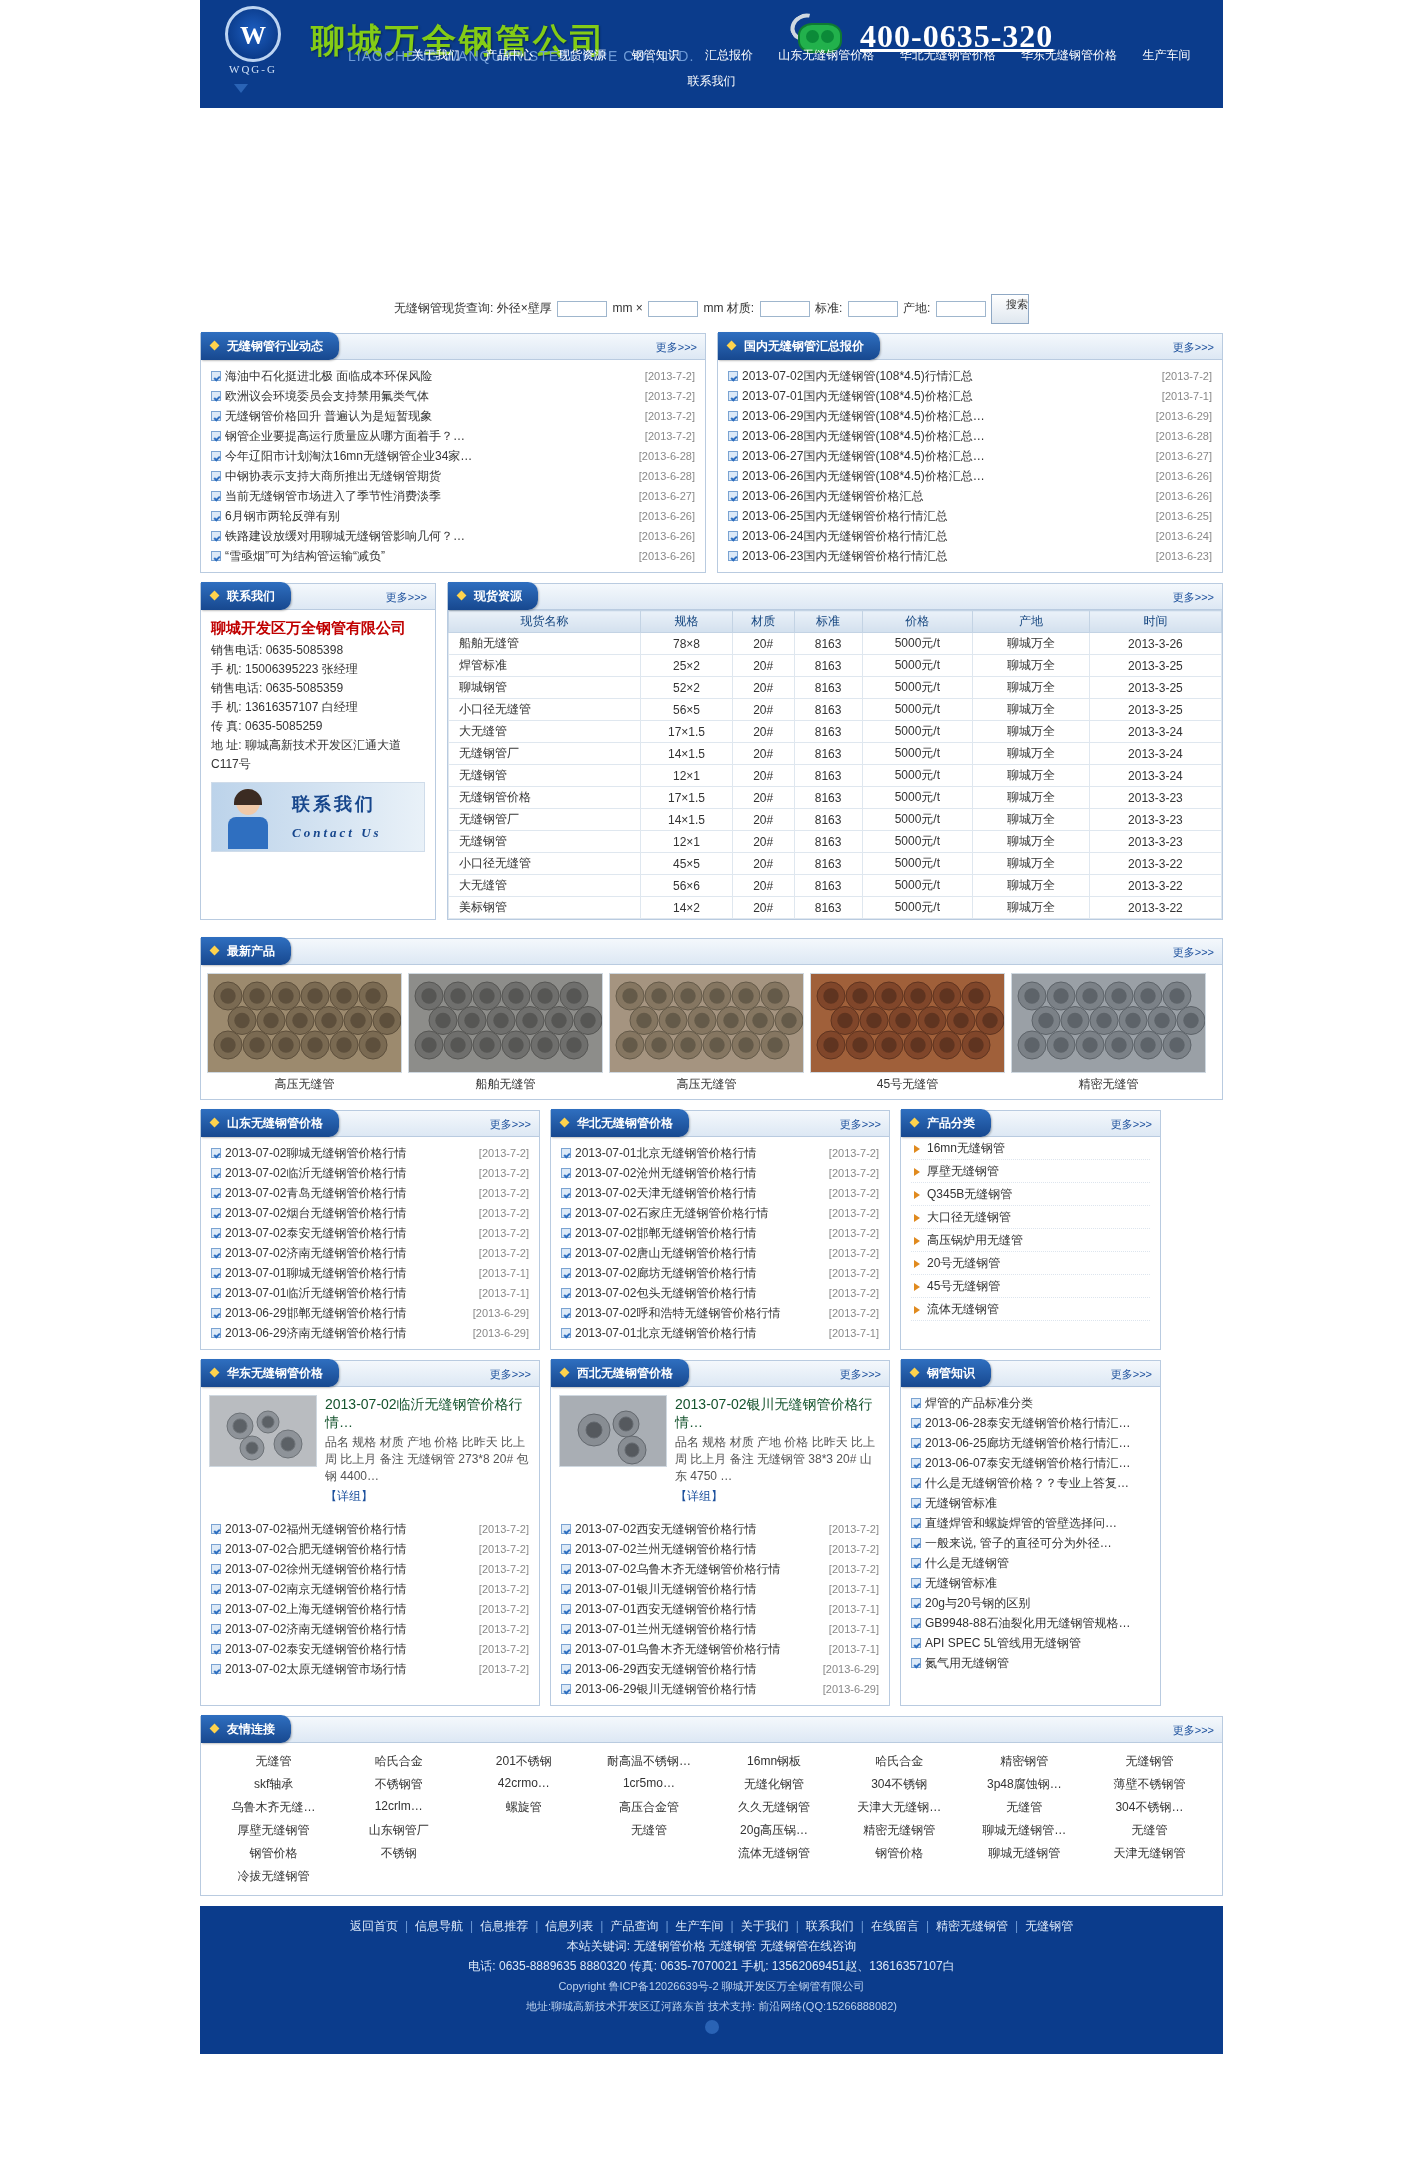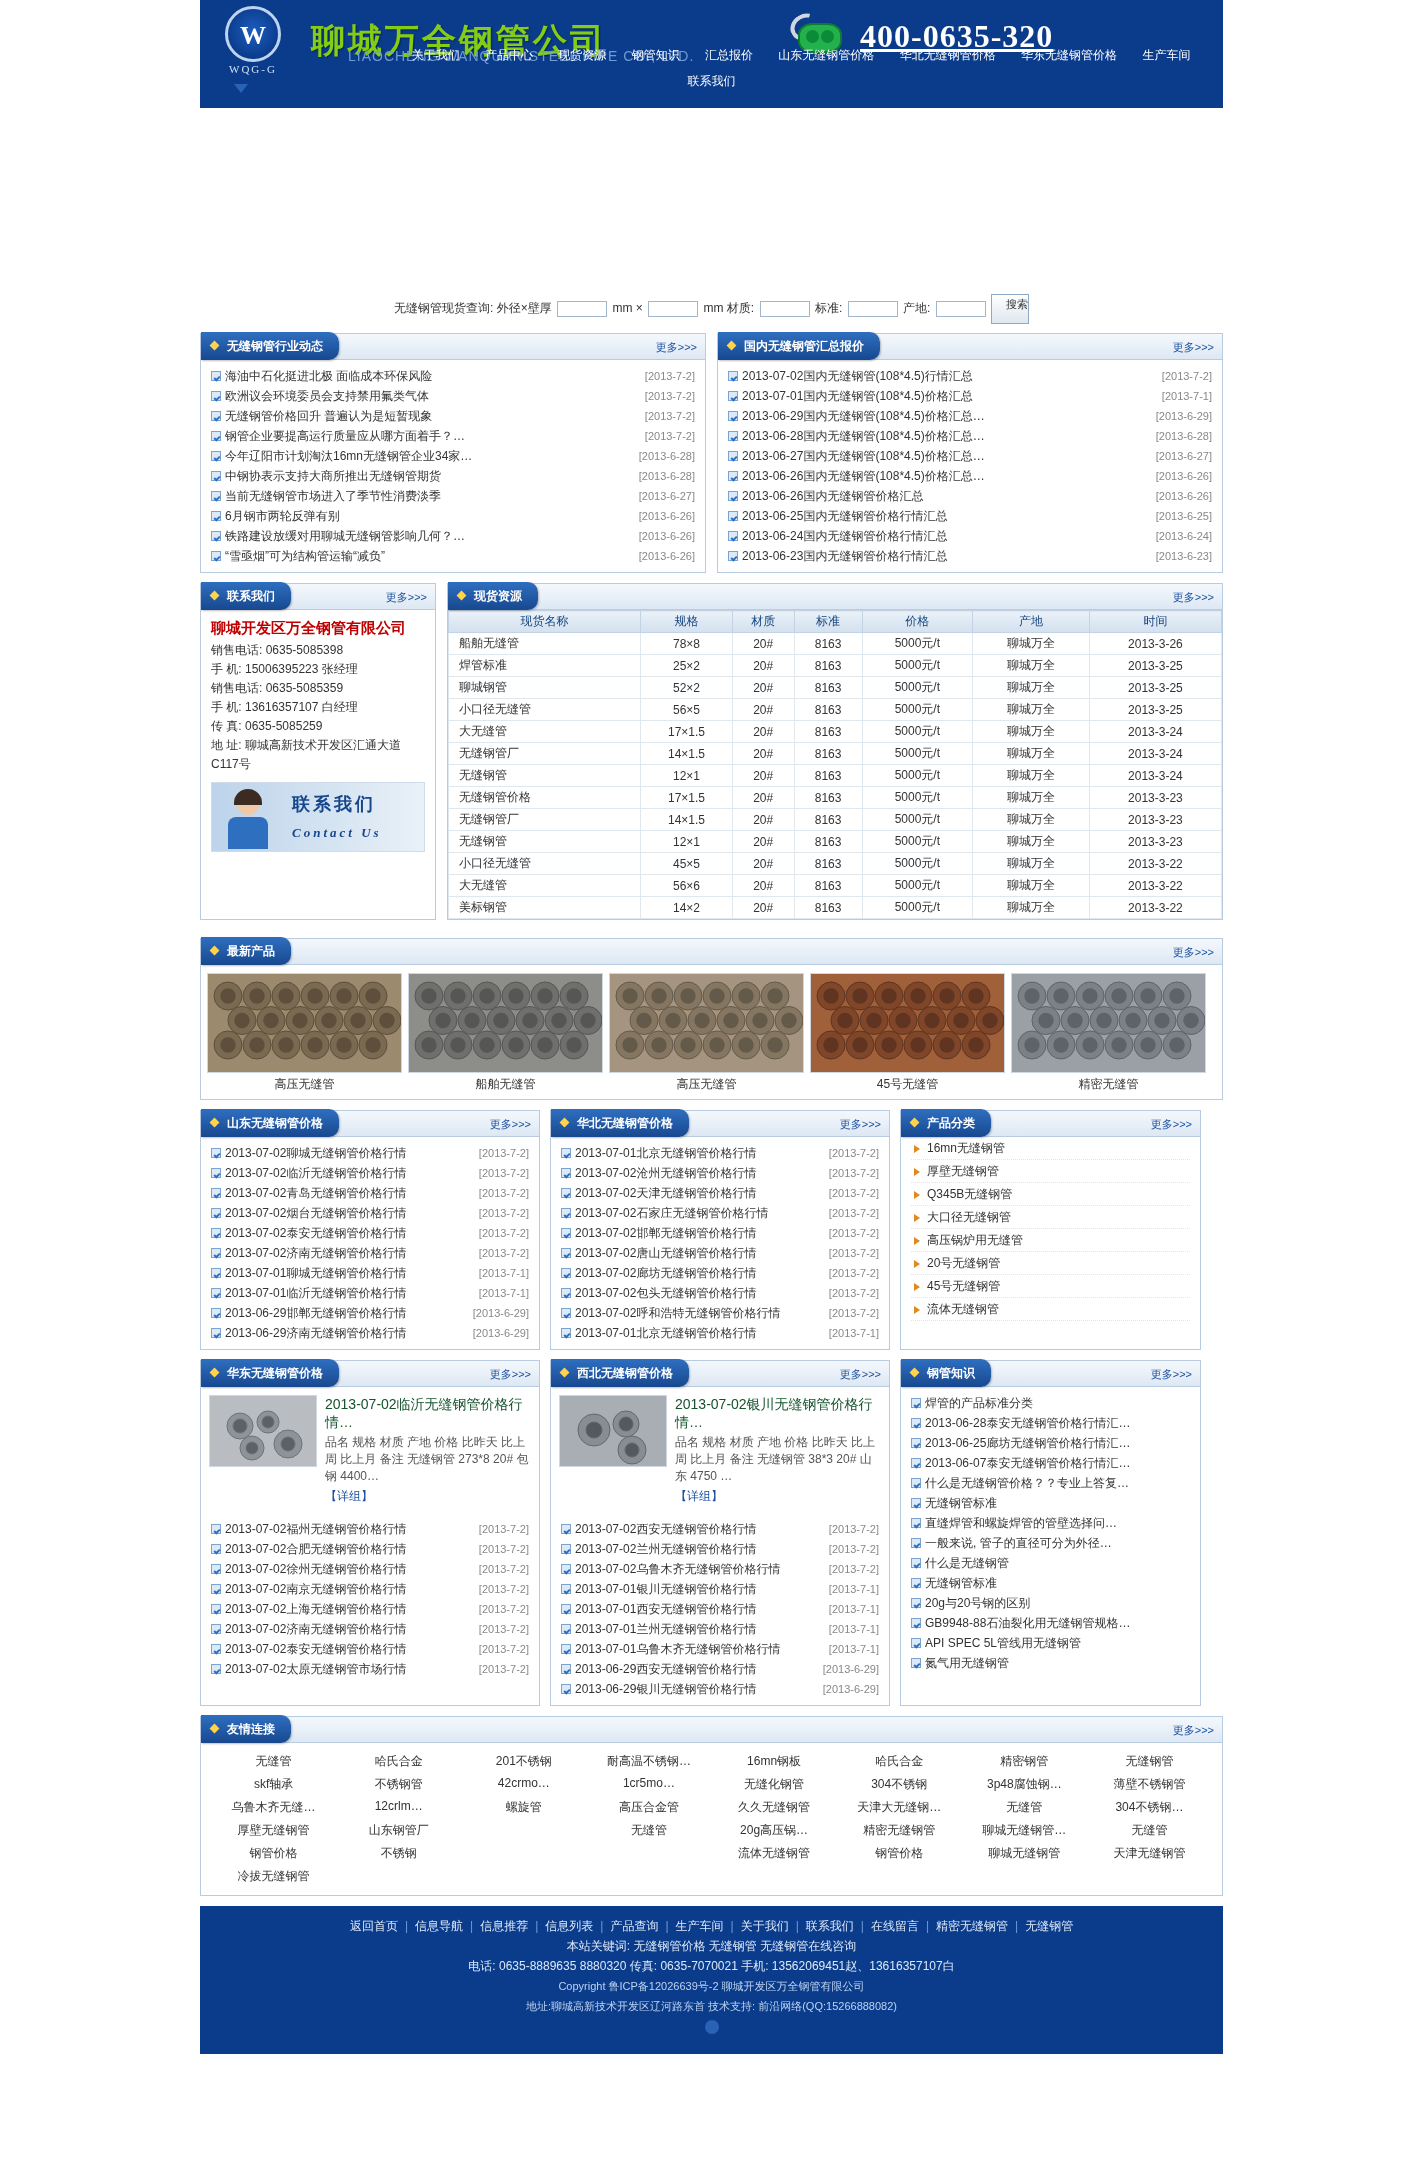--- a/index.html
+++ b/index.html
@@ -201,21 +201,21 @@
   .prod-img{
     width:195px;height:100px;border:1px solid #cfd8e0;overflow:hidden;
     position:relative;background:#8a8a84;
   }
   .prod-cap{
     text-align:center;font-size:12px;color:#333;line-height:22px;
   }
 
   
   .row3 { display:flex; gap:10px; margin-top:10px; }
-  .c3a{ width:340px; } .c3b{ width:340px; } .c3c{ width:301px; }
+  .c3a{ width:340px; } .c3b{ width:340px; } .c3c{ width:261px; }
 
   ul.catlist{ list-style:none;margin:0;padding:0 10px; }
   ul.catlist li{
     height:23px;line-height:23px;font-size:12px;padding-left:16px;position:relative;
     border-bottom:1px dotted #dde5ee;
   }
   ul.catlist li:before{
     content:"";position:absolute;left:3px;top:8px;
     border-left:6px solid #e08a1e;border-top:4px solid transparent;border-bottom:4px solid transparent;
   }

